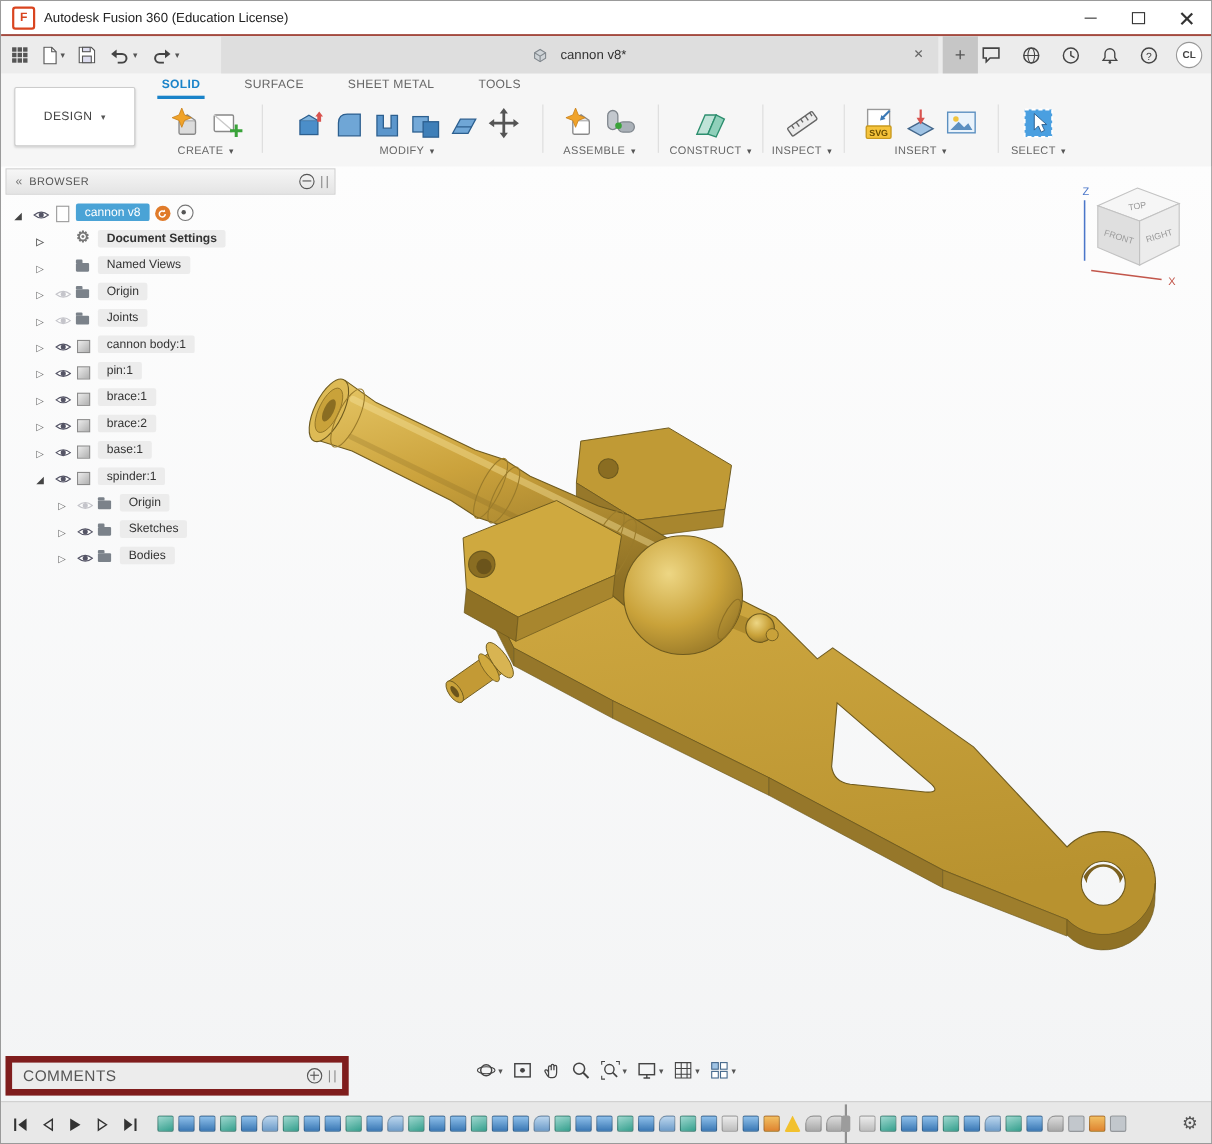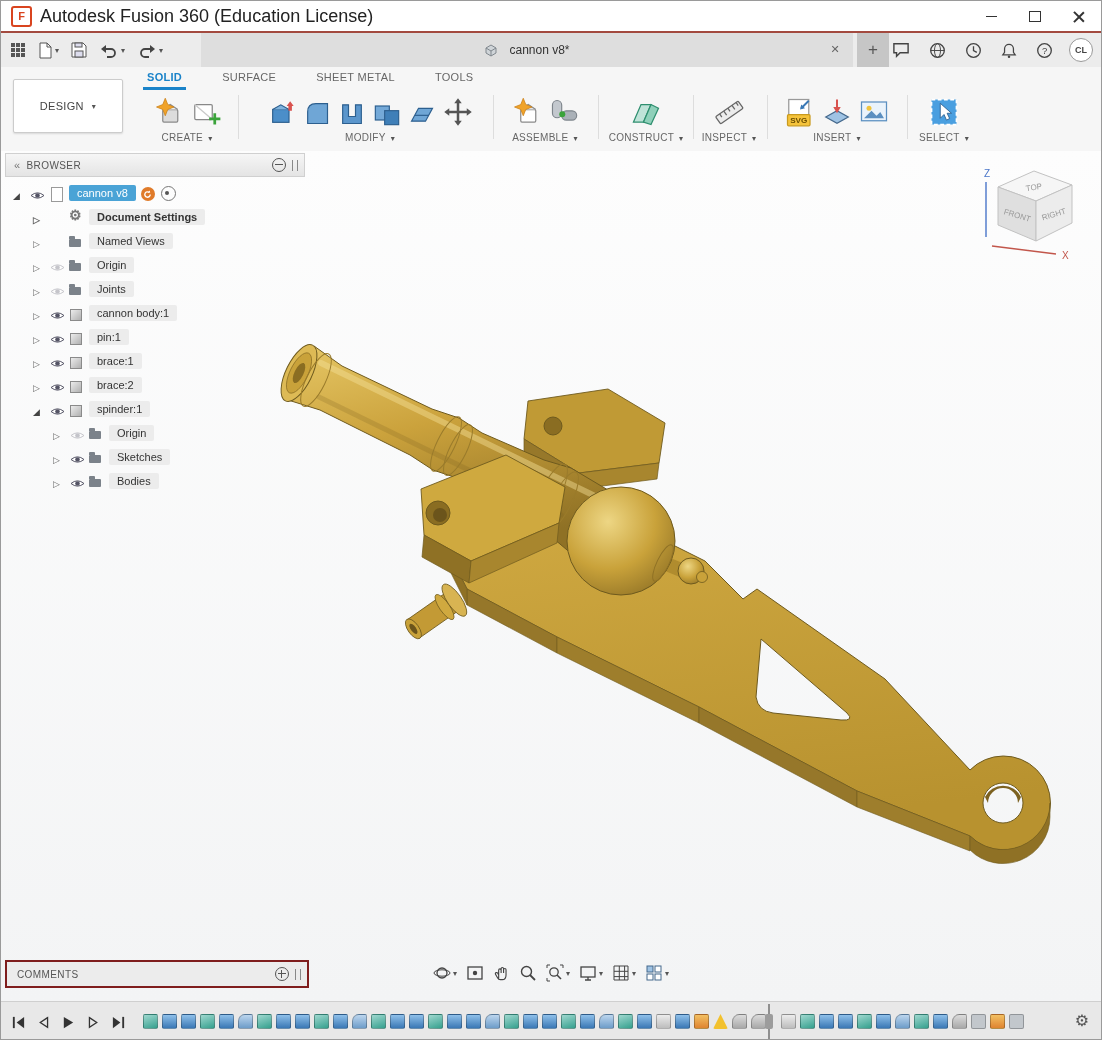--- a/index.html
+++ b/index.html
@@ -4,21 +4,21 @@
 <style>
   html,body{margin:0;padding:0;background:#888;}
   #app{position:relative;width:1102px;height:1040px;background:#fff;overflow:hidden;
        font-family:"Liberation Sans",sans-serif;border:1px solid #9a9a9a;box-sizing:border-box;}
 
   
   .titlebar{position:absolute;left:0;top:0;width:100%;height:30px;background:#fff;
             border-bottom:2px solid #a34a3f;display:flex;align-items:center;}
   .fusion-logo{width:17px;height:17px;margin-left:10px;border:2px solid #d9441f;border-radius:3px;
                color:#d9441f;font-weight:bold;font-size:11px;display:flex;align-items:center;justify-content:center;}
-  .win-title{margin-left:8px;font-size:18px;color:#222;}
+  .win-title{margin-left:8px;font-size:12px;color:#222;}
   .win-controls{margin-left:auto;display:flex;height:100%;}
   .win-btn{width:44px;height:100%;display:flex;align-items:center;justify-content:center;color:#333;}
   .glyph-min{width:11px;height:0;border-top:1.5px solid #333;display:block;}
   .glyph-max{width:10px;height:9px;border:1.2px solid #333;display:block;}
   .glyph-close{position:relative;width:12px;height:12px;display:block;}
   .glyph-close::before,.glyph-close::after{content:"";position:absolute;left:5px;top:0;width:1.5px;height:14px;background:#333;}
   .glyph-close::before{transform:rotate(45deg);} .glyph-close::after{transform:rotate(-45deg);}
 
   
   .qat{position:absolute;left:0;top:32px;width:100%;height:34px;background:#ececec;}
@@ -81,22 +81,22 @@
         background:linear-gradient(135deg,#ececec,#b0b0b0);border:1px solid #8a8a8a;}
   .ticon.doc::before{content:"";position:absolute;left:3px;top:0;width:10px;height:13px;background:#fff;border:1px solid #9a9a9a;}
   .b-label{background:rgba(234,234,234,.92);padding:2px 8px;border-radius:2px;white-space:nowrap;}
   .b-root{padding-left:8px;}
   .b-root .b-label{background:#4aa3d6;color:#fff;}
   .badge-orange{width:14px;height:14px;border-radius:50%;background:#e07b2a;margin-left:5px;flex:none;display:flex;align-items:center;justify-content:center;}
   .radio-dot{width:13px;height:13px;border-radius:50%;border:1.5px solid #777;margin-left:6px;flex:none;position:relative;}
   .radio-dot::after{content:"";position:absolute;left:3.5px;top:3.5px;width:4px;height:4px;border-radius:50%;background:#555;}
 
   
-  .comments{position:absolute;left:4px;top:959px;width:300px;height:24px;background:#ececec;border:2px solid #7f1d1d;
-            display:flex;align-items:center;font-size:10px;color:#555;letter-spacing:.4px;}
+  .comments{position:absolute;left:4px;top:959px;width:300px;height:24px;background:#ececec;border:6px solid #7f1d1d;
+            display:flex;align-items:center;font-size:14px;color:#555;letter-spacing:.4px;}
   .comments .title{margin-left:10px;}
   .navbar{position:absolute;left:432px;top:959px;height:26px;display:flex;align-items:center;gap:9px;}
   .nav-item{display:flex;align-items:center;color:#444;}
 
   
   .viewcube{position:absolute;left:975px;top:160px;}
 
   
   .timelinebar{position:absolute;left:0;top:1000px;width:100%;height:40px;background:#e8e8e8;border-top:1px solid #cfcfcf;}
   .playback{position:absolute;left:10px;top:0;height:40px;display:flex;align-items:center;gap:11px;}
@@ -582,20 +582,31 @@
           <span class="eye on">
             <svg width="15" height="11" viewBox="0 0 15 11">
               <path d="M1 5.5 Q7.5 0.2 14 5.5 Q7.5 10.8 1 5.5 Z" fill="#fff" stroke="#556"></path>
               <circle cx="7.5" cy="5.5" r="2.3" fill="#556"></circle>
             </svg>
           </span>
           <span class="ticon component"></span>
           <span class="b-label">brace:2</span>
         </div>
 
+        <div class="b-row" style="padding-left: 28px;">
+          <span class="arrow closed"></span>
+          <span class="eye on">
+            <svg width="15" height="11" viewBox="0 0 15 11">
+              <path d="M1 5.5 Q7.5 0.2 14 5.5 Q7.5 10.8 1 5.5 Z" fill="#fff" stroke="#556"></path>
+              <circle cx="7.5" cy="5.5" r="2.3" fill="#556"></circle>
+            </svg>
+          </span>
+          <span class="ticon component"></span>
+          <span class="b-label">base:1</span>
+        </div>
 
         <div class="b-row" style="padding-left: 28px;">
           <span class="arrow open"></span>
           <span class="eye on">
             <svg width="15" height="11" viewBox="0 0 15 11">
               <path d="M1 5.5 Q7.5 0.2 14 5.5 Q7.5 10.8 1 5.5 Z" fill="#fff" stroke="#556"></path>
               <circle cx="7.5" cy="5.5" r="2.3" fill="#556"></circle>
             </svg>
           </span>
           <span class="ticon component"></span>

